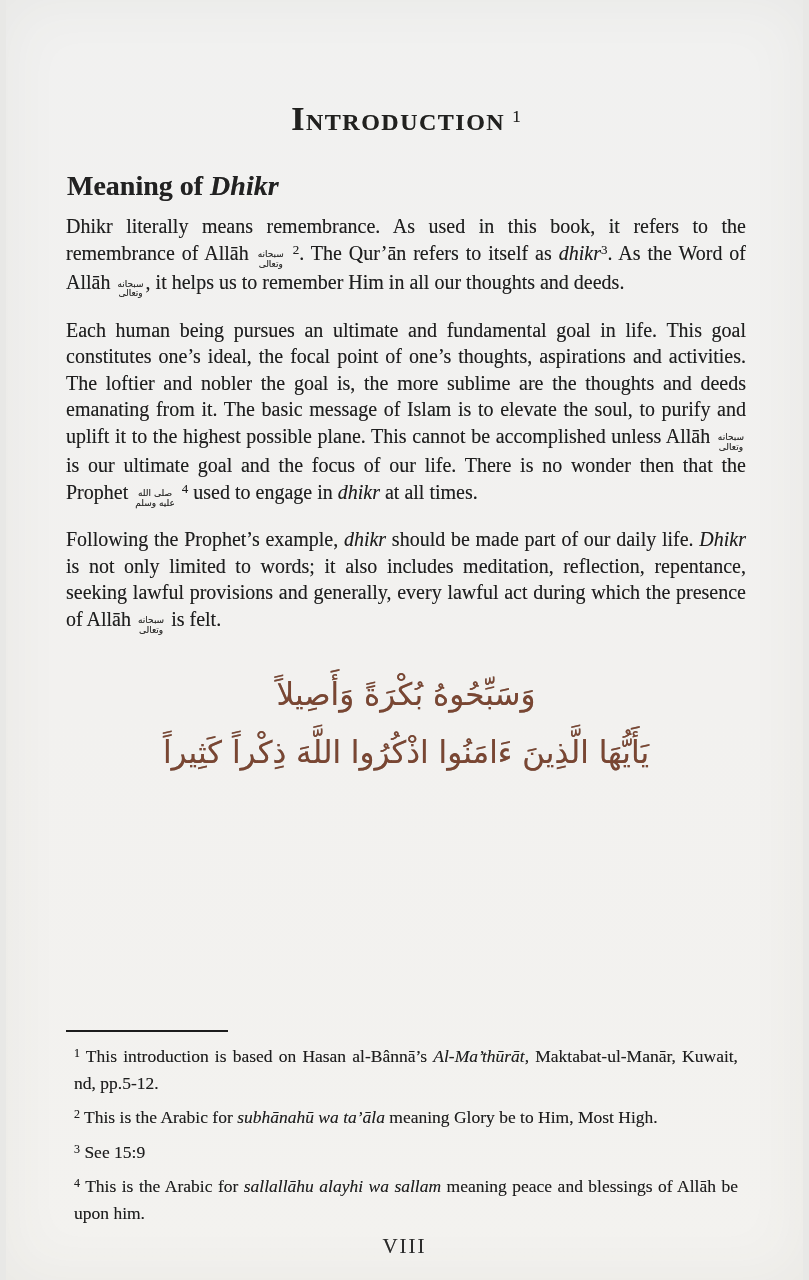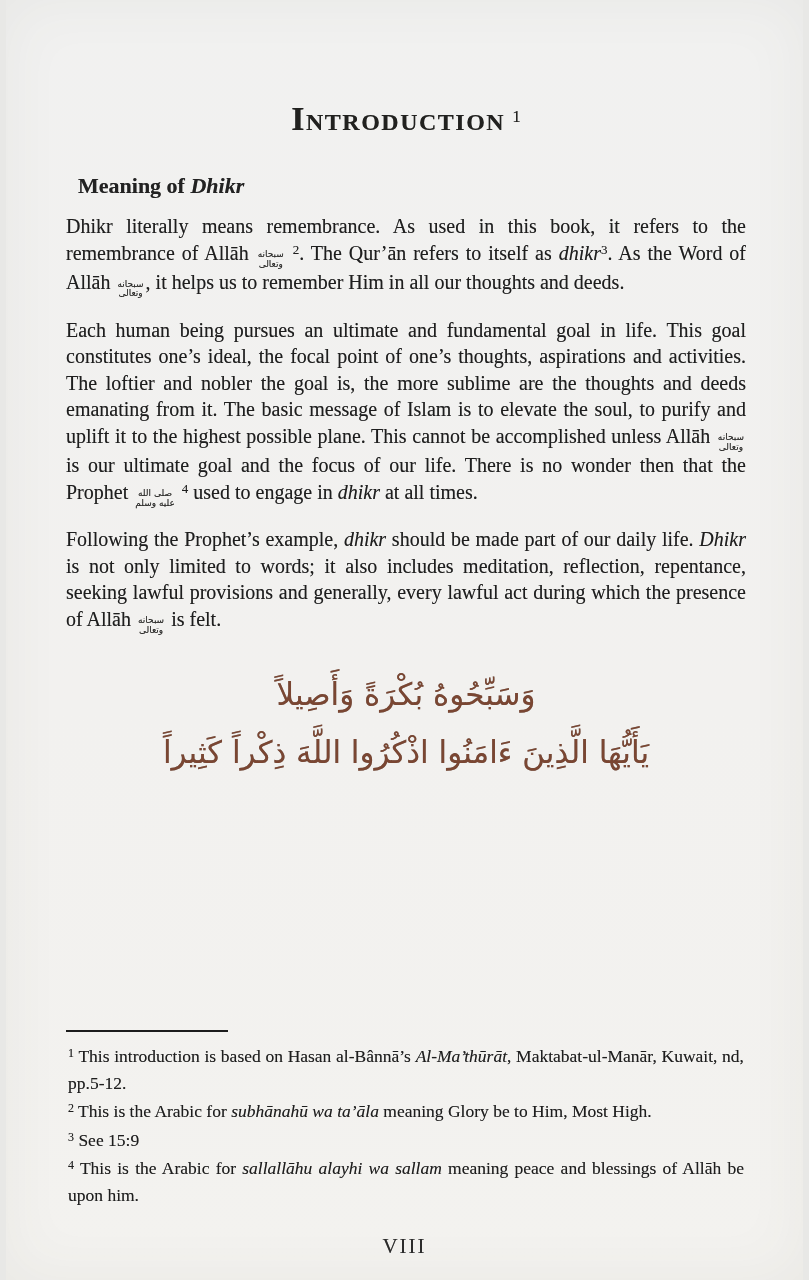--- a/index.html
+++ b/index.html
@@ -21,22 +21,22 @@
     text-align:center;
     font-size:34px; line-height:38px;
     font-weight:bold;
     font-variant:small-caps;
     letter-spacing:1.5px;
     color:#21211f;
   }
   h1.title sup.ref { font-size:17px; font-weight:normal; margin-left:7px; position:relative; top:-2px; }
 
   h2.heading {
-    margin:12px; margin-top:34px; margin-bottom:13px;
-    font-size:22px; line-height:28px;
+    margin:1px; margin-top:34px; margin-bottom:13px;
+    font-size:28px; line-height:28px;
     font-weight:bold;
     color:#222;
   }
   section + section h2.heading, .after-paras h2.heading { margin-top:10px; }
 
   p.body-text {
     margin:0 0 18px 0;
     font-size:20px; line-height:26.5px;
     text-align:justify;
   }
@@ -66,21 +66,21 @@
   .footnotes {
     position:absolute;
     left:60px; right:57px; top:1030px;
     font-size:17.5px; line-height:26.5px;
   }
   .fn-rule {
     width:162px; height:0;
     border-top:2.5px solid #1c1c1c;
     margin-bottom:11px;
   }
-  p.fn { margin:2px; text-align:justify; }
+  p.fn { margin:8px; text-align:justify; }
   p.fn sup.ref { font-size:12px; vertical-align:5px; }
 
   .page-number {
     position:absolute;
     left:0; right:0; top:1234px;
     text-align:center;
     font-size:21px;
     letter-spacing:2px;
     color:#2b2b2b;
   }

